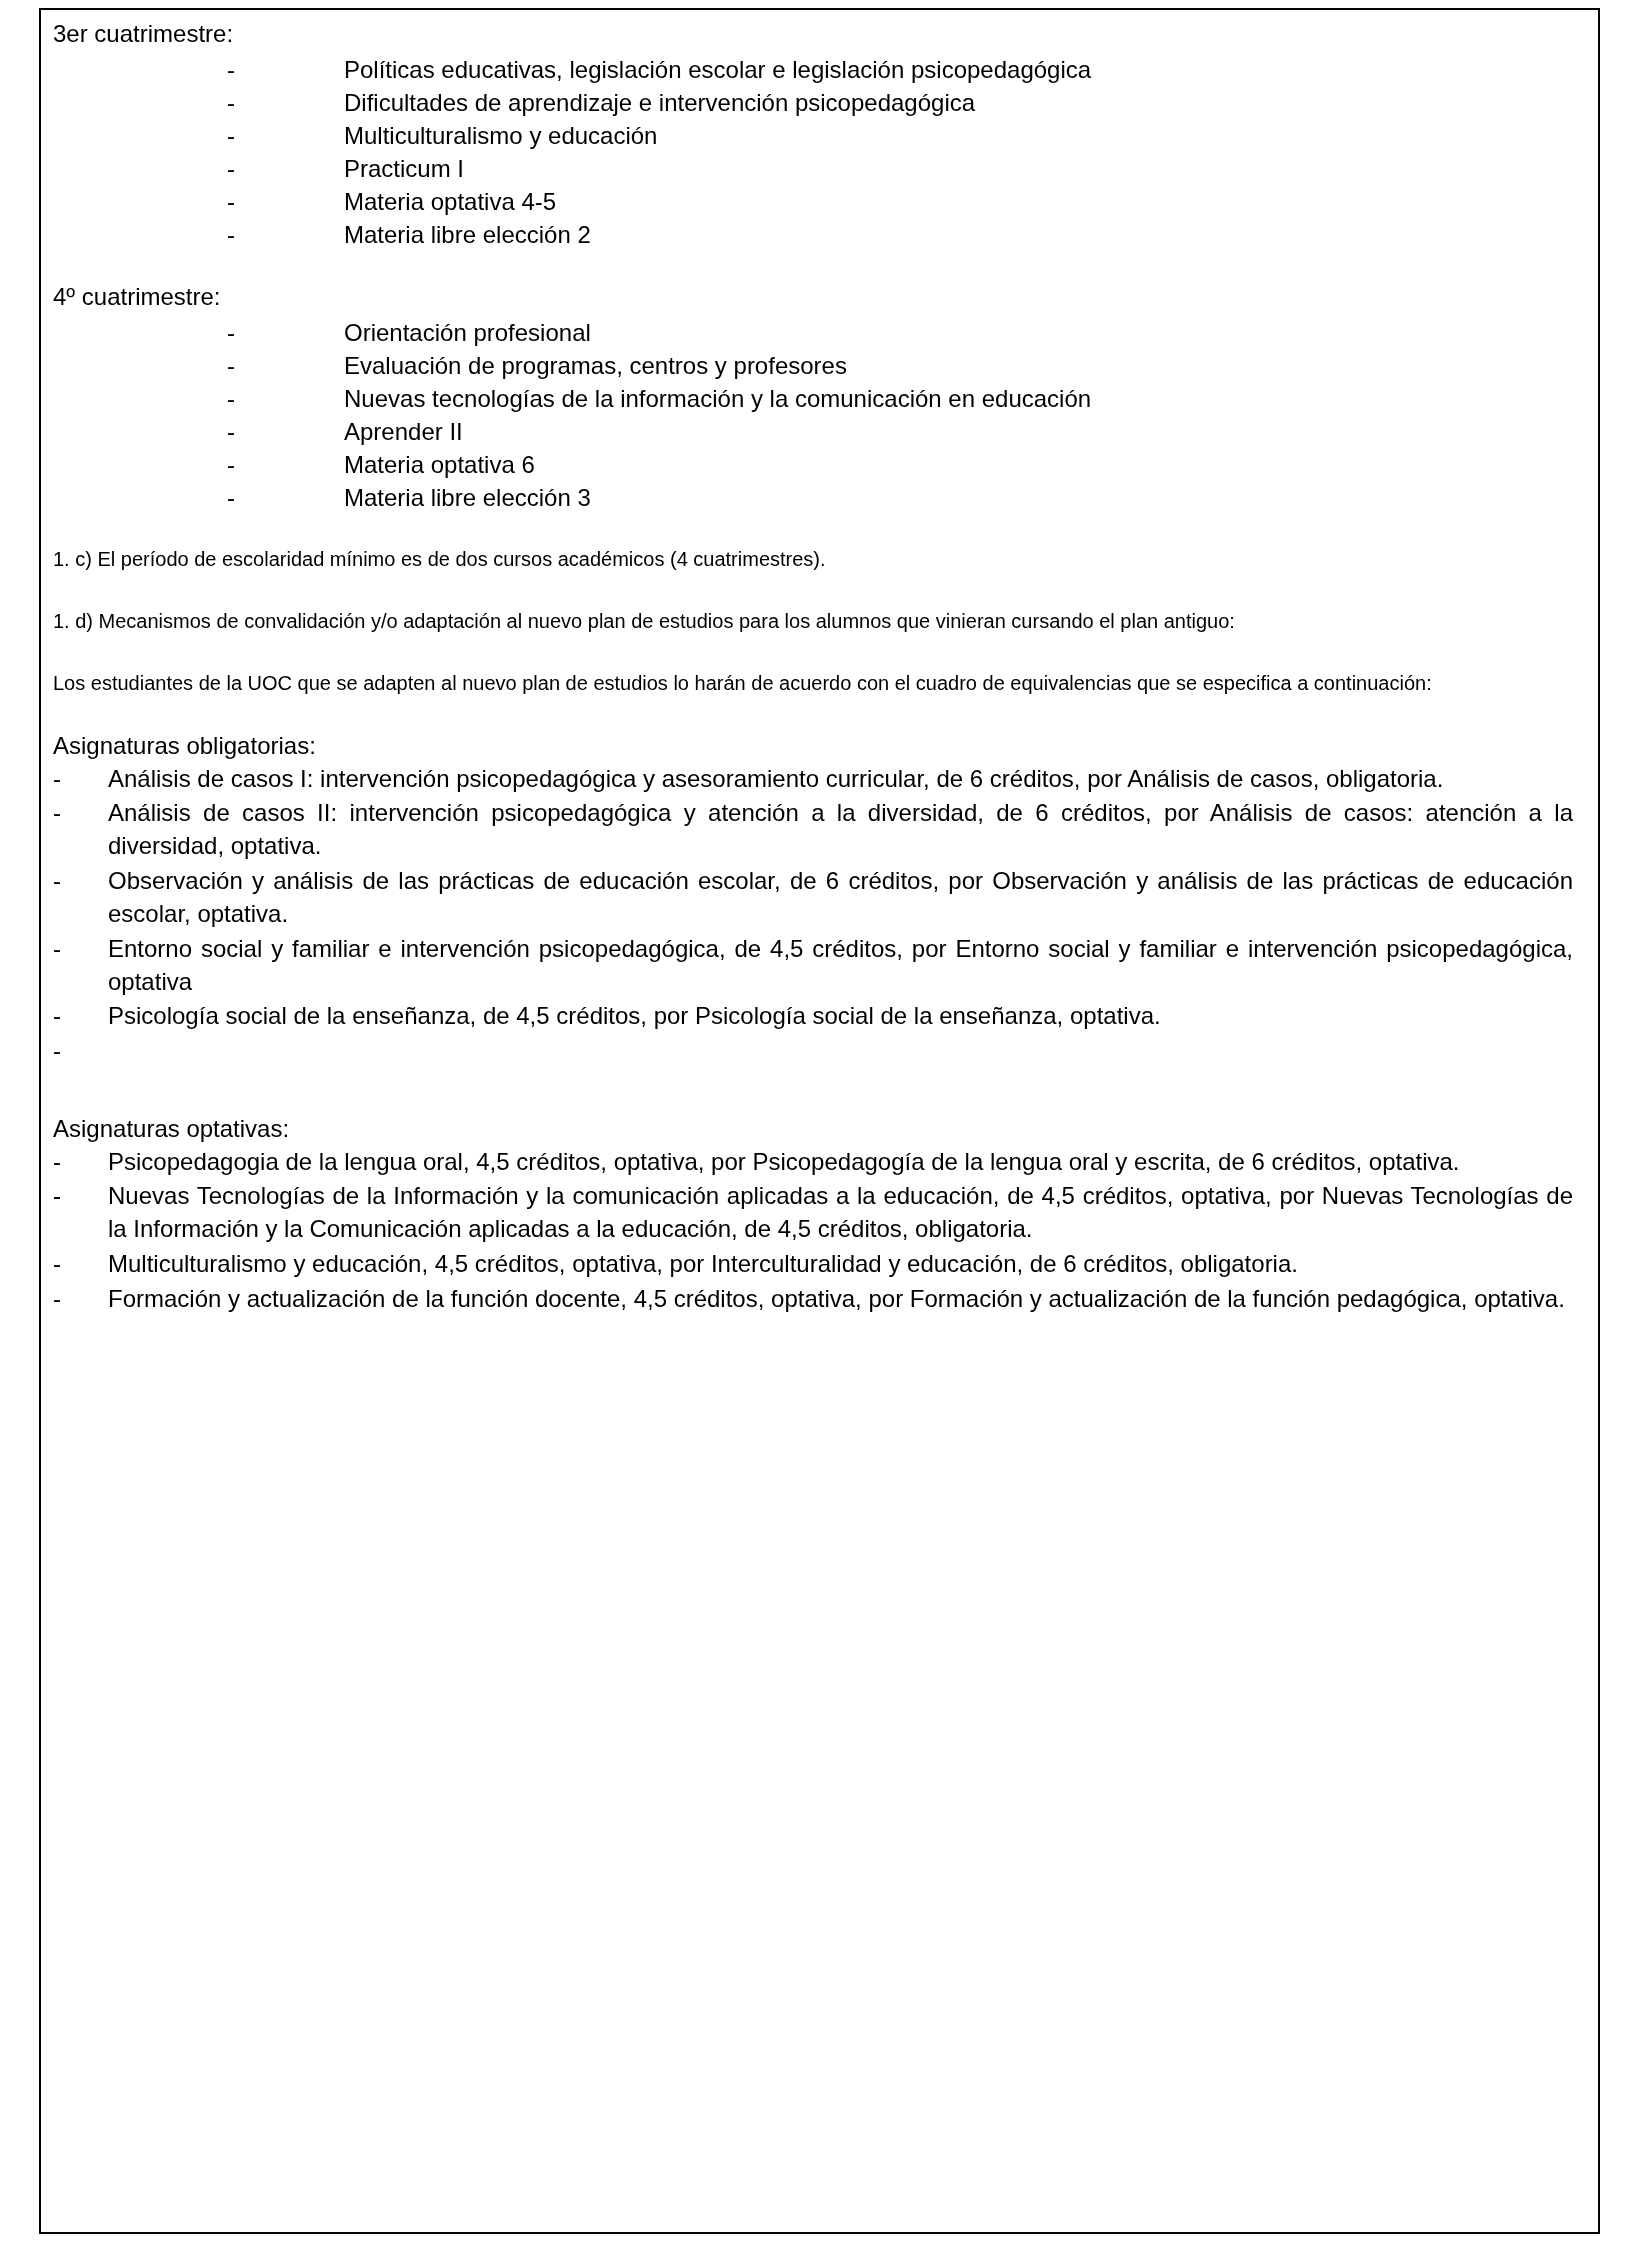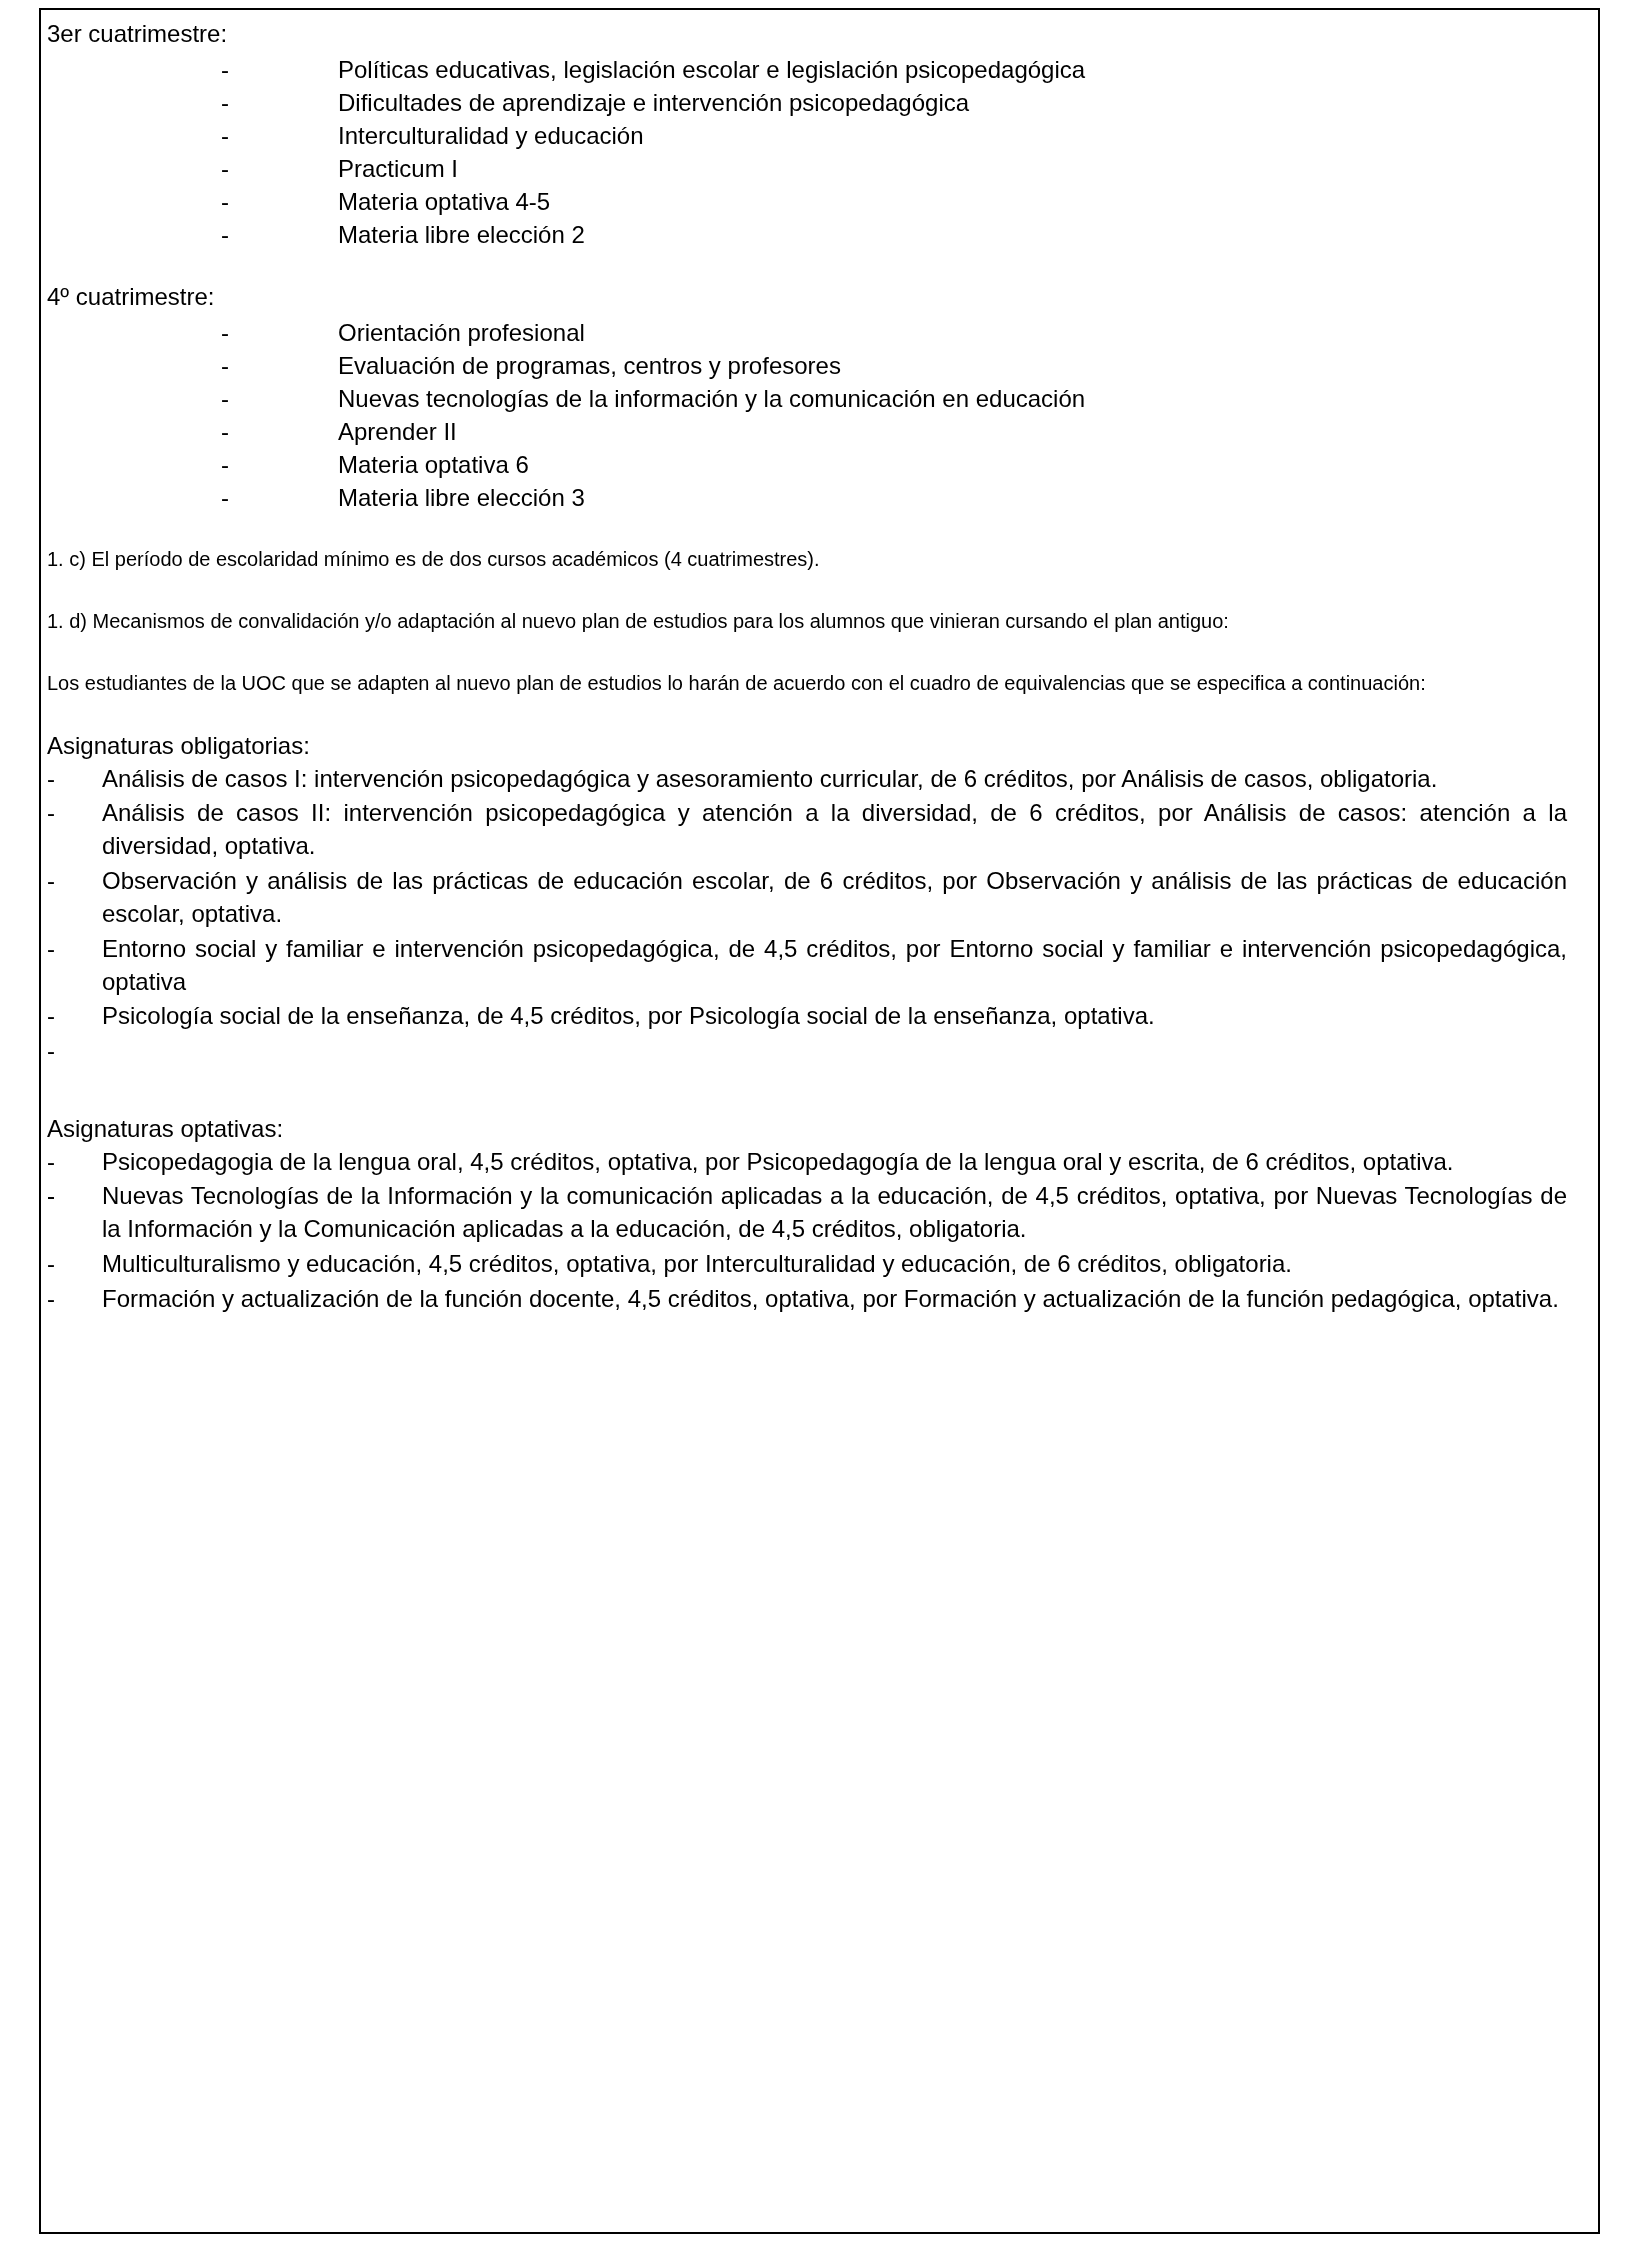--- a/index.html
+++ b/index.html
@@ -19,21 +19,21 @@
     left: 39px;
     top: 8px;
     width: 1561px;
     height: 2226px;
     border: 2.4px solid #000000;
     box-sizing: border-box;
     overflow: hidden;
   }
   .content {
     position: absolute;
-    left: 6px;
+    left: 12px;
     top: 6.5px;
     width: 1520px;
   }
   .heading {
     font-size: 24px;
     line-height: 33px;
     margin-top: 0;
   }
   .gap-md { height: 29px; }
   .gap-xl { height: 78px; }
@@ -84,21 +84,21 @@
 </head>
 <body>
 
 <div class="page">
   <div class="content">
 
     <div class="heading">3er cuatrimestre:</div>
     <ul class="course-list">
       <li><span class="dash">-</span><span>Políticas educativas, legislación escolar e legislación psicopedagógica</span></li>
       <li><span class="dash">-</span><span>Dificultades de aprendizaje e intervención psicopedagógica</span></li>
-      <li><span class="dash">-</span><span>Interculturalidad y educación</span></li>
+      <li><span class="dash">-</span><span>Multiculturalismo y educación</span></li>
       <li><span class="dash">-</span><span>Practicum I</span></li>
       <li><span class="dash">-</span><span>Materia optativa 4-5</span></li>
       <li><span class="dash">-</span><span>Materia libre elección 2</span></li>
     </ul>
 
     <div class="gap-md"></div>
 
     <div class="heading">4º cuatrimestre:</div>
     <ul class="course-list">
       <li><span class="dash">-</span><span>Orientación profesional</span></li>

